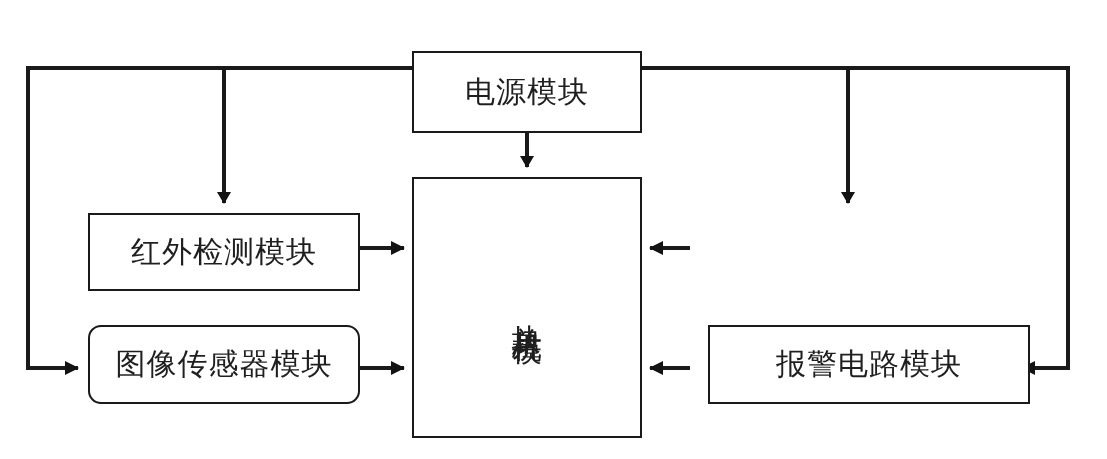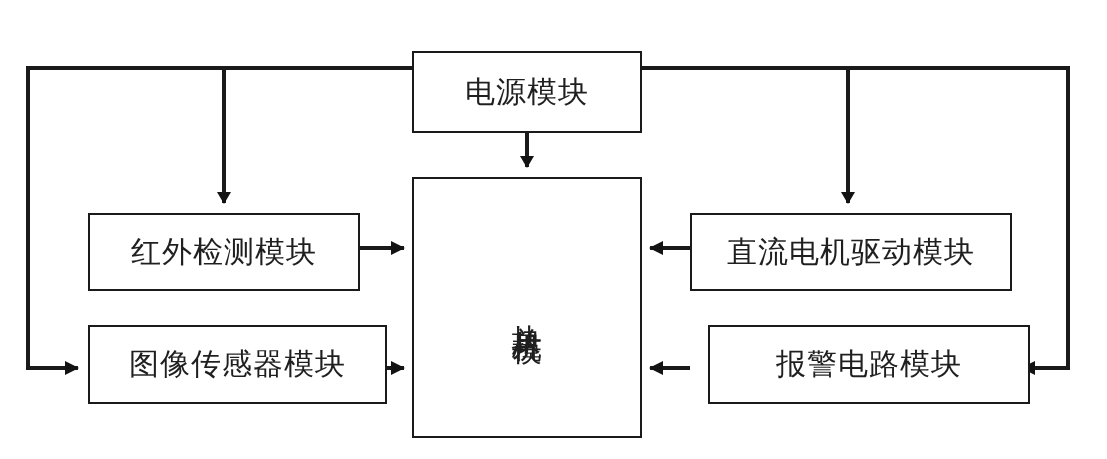--- a/index.html
+++ b/index.html
@@ -49,21 +49,21 @@
     line-height: 1.18;
     letter-spacing: 3px;
     white-space: nowrap;
     color: #1f1f1f;
   }
 
   
   #box-power      { left: 412px; top: 44px;  width: 230px; height: 82px; margin-top: 7px; }
   #box-mcu        { left: 412px; top: 177px; width: 230px; height: 261px; }
   #box-infrared   { left: 88px;  top: 213px; width: 272px; height: 78px; }
-  #box-imagesensor{ left: 88px;  top: 325px; width: 299px; height: 79px; }
+  #box-imagesensor{ left: 88px;  top: 325px; width: 272px; height: 79px; border-radius: 13px; }
   #box-motor      { left: 690px; top: 213px; width: 322px; height: 78px; }
   #box-alarm      { left: 690px; top: 325px; width: 322px; height: 79px; margin-left: 18px; }
 </style>
 </head>
 <body>
 
 <div id="diagram-root">
 
   <svg id="diagram-svg" viewBox="0 0 1107 459" aria-hidden="true">
     <defs>
@@ -109,21 +109,18 @@
   </div>
 
   <div class="node-box" id="box-infrared">
     <span class="node-label">红外检测模块</span>
   </div>
 
   <div class="node-box" id="box-imagesensor">
     <span class="node-label">图像传感器模块</span>
   </div>
 
-  <div class="node-box" id="box-motor">
-    <span class="node-label">直流电机驱动模块</span>
-  </div>
 
   <div class="node-box" id="box-alarm">
     <span class="node-label">报警电路模块</span>
   </div>
 
 </div>
 
 </body></html>

